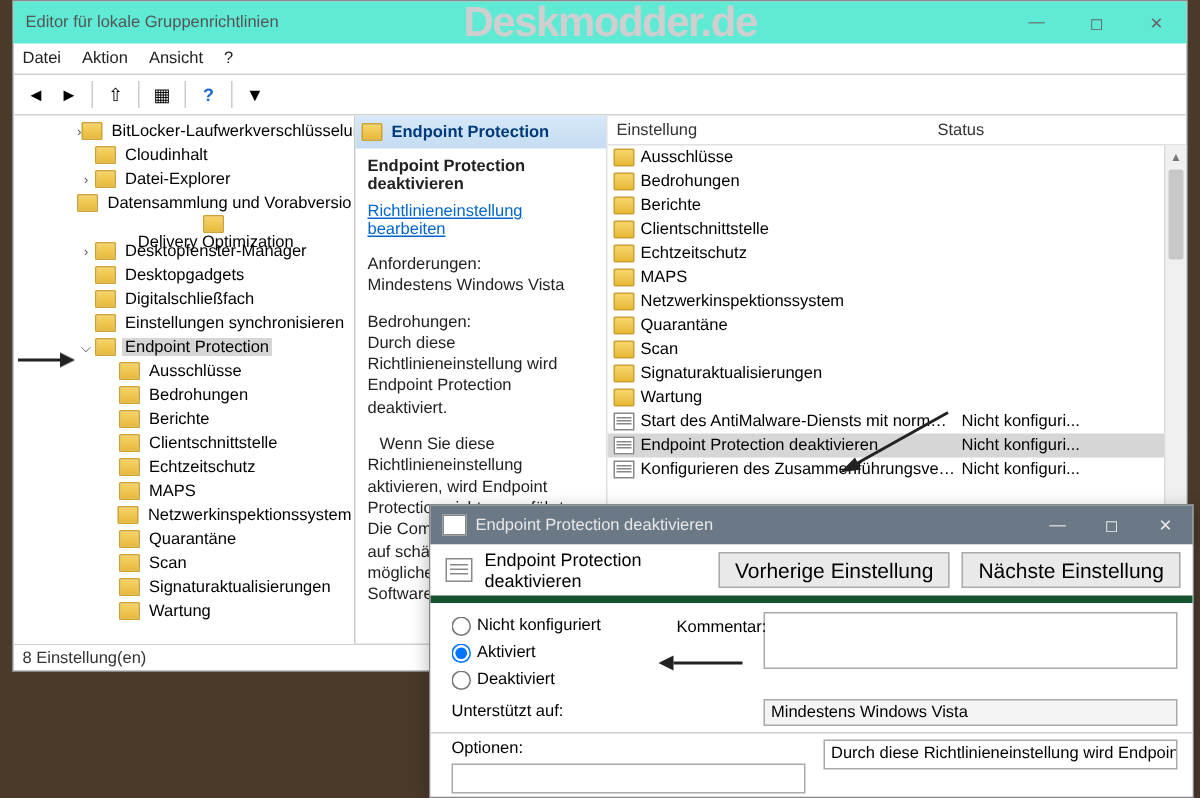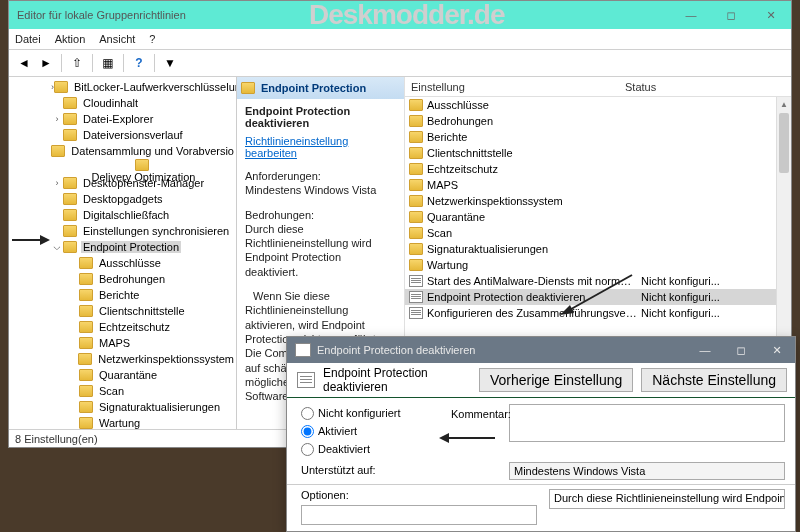--- a/index.html
+++ b/index.html
@@ -52,21 +52,21 @@
   .dlg-title { height: 26px; background: #6b7886; color: #e8e8e8; display: flex; align-items: center; padding-left: 8px; }
   .dlg-title .dt-ico { width: 16px; height: 14px; background: #fff; border: 1px solid #888; margin-right: 6px; }
   .dlg-title .dtxt { flex: 1; color: #e8e8e8; }
   .dlg-btns { display: flex; }
   .dlg-btns .win-btn { height: 26px; width: 36px; color: #e8e8e8; }
   .dlg-head { display: flex; align-items: center; height: 34px; padding-left: 10px; background: #fff; }
   .dlg-head .dh-ico { width: 18px; height: 16px; background: #fff; border: 1px solid #888; margin-right: 8px; position: relative; }
   .dlg-head .dh-ico::before { content:""; position:absolute; left:2px; top:3px; right:2px; height:1px; background:#888; box-shadow:0 3px 0 #888, 0 6px 0 #888; }
   .dlg-head .dh-title { flex: 1; font-size: 12px; }
   .dlg-head .hbtn { background: #e9e9e9; border: 1px solid #aaa; padding: 3px 10px; margin-right: 8px; cursor: pointer; font-size: 14px; }
-  .dlg-body { flex: 1; background: #fff; border-top: 1px solid #14532d; display: flex; flex-direction: column; padding: 6px 10px 0 14px; }
+  .dlg-body { flex: 1; background: #fff; border-top: 5px solid #14532d; display: flex; flex-direction: column; padding: 6px 10px 0 14px; }
   .radio-row { display: flex; align-items: center; height: 18px; }
   .radio-row input { margin-right: 4px; }
   .grid2 { display: flex; }
   .gcol1 { width: 138px; }
   .gcol2 { flex: 1; }
   .gcol2 textarea, .gcol2 input[type=text] { width: 100%; font-size: 11px; border: 1px solid #aaa; padding: 2px 4px; background: #fff; }
   .gcol2 textarea { height: 38px; resize: none; }
   .divider { height: 1px; background: #ccc; margin: 4px -10px 4px -14px; }
   .opt-row { display: flex; }
   .opt-row .ocol { width: 50%; }
@@ -121,25 +121,20 @@
         </div>
         <div class="tree-item" style="padding-left: 42px;">
           <span class="noc"></span>
           <div class="folder-ico"></div>
           <span class="lbl">Cloudinhalt</span>
         </div>
         <div class="tree-item" style="padding-left: 42px;">
           <span class="chv">›</span>
           <div class="folder-ico"></div>
           <span class="lbl">Datei-Explorer</span>
-        </div>
-        <div class="tree-item" style="padding-left: 42px;">
-          <span class="noc"></span>
-          <div class="folder-ico"></div>
-          <span class="lbl">Dateiversionsverlauf</span>
         </div>
         <div class="tree-item" style="padding-left: 42px;">
           <span class="noc"></span>
           <div class="folder-ico"></div>
           <span class="lbl">Datensammlung und Vorabversio</span>
         </div>
         <div class="tree-item" style="padding-left: 42px; flex-direction: column;">
           <span class="noc"></span>
           <div class="folder-ico"></div>
           <span class="lbl">Delivery Optimization</span>

